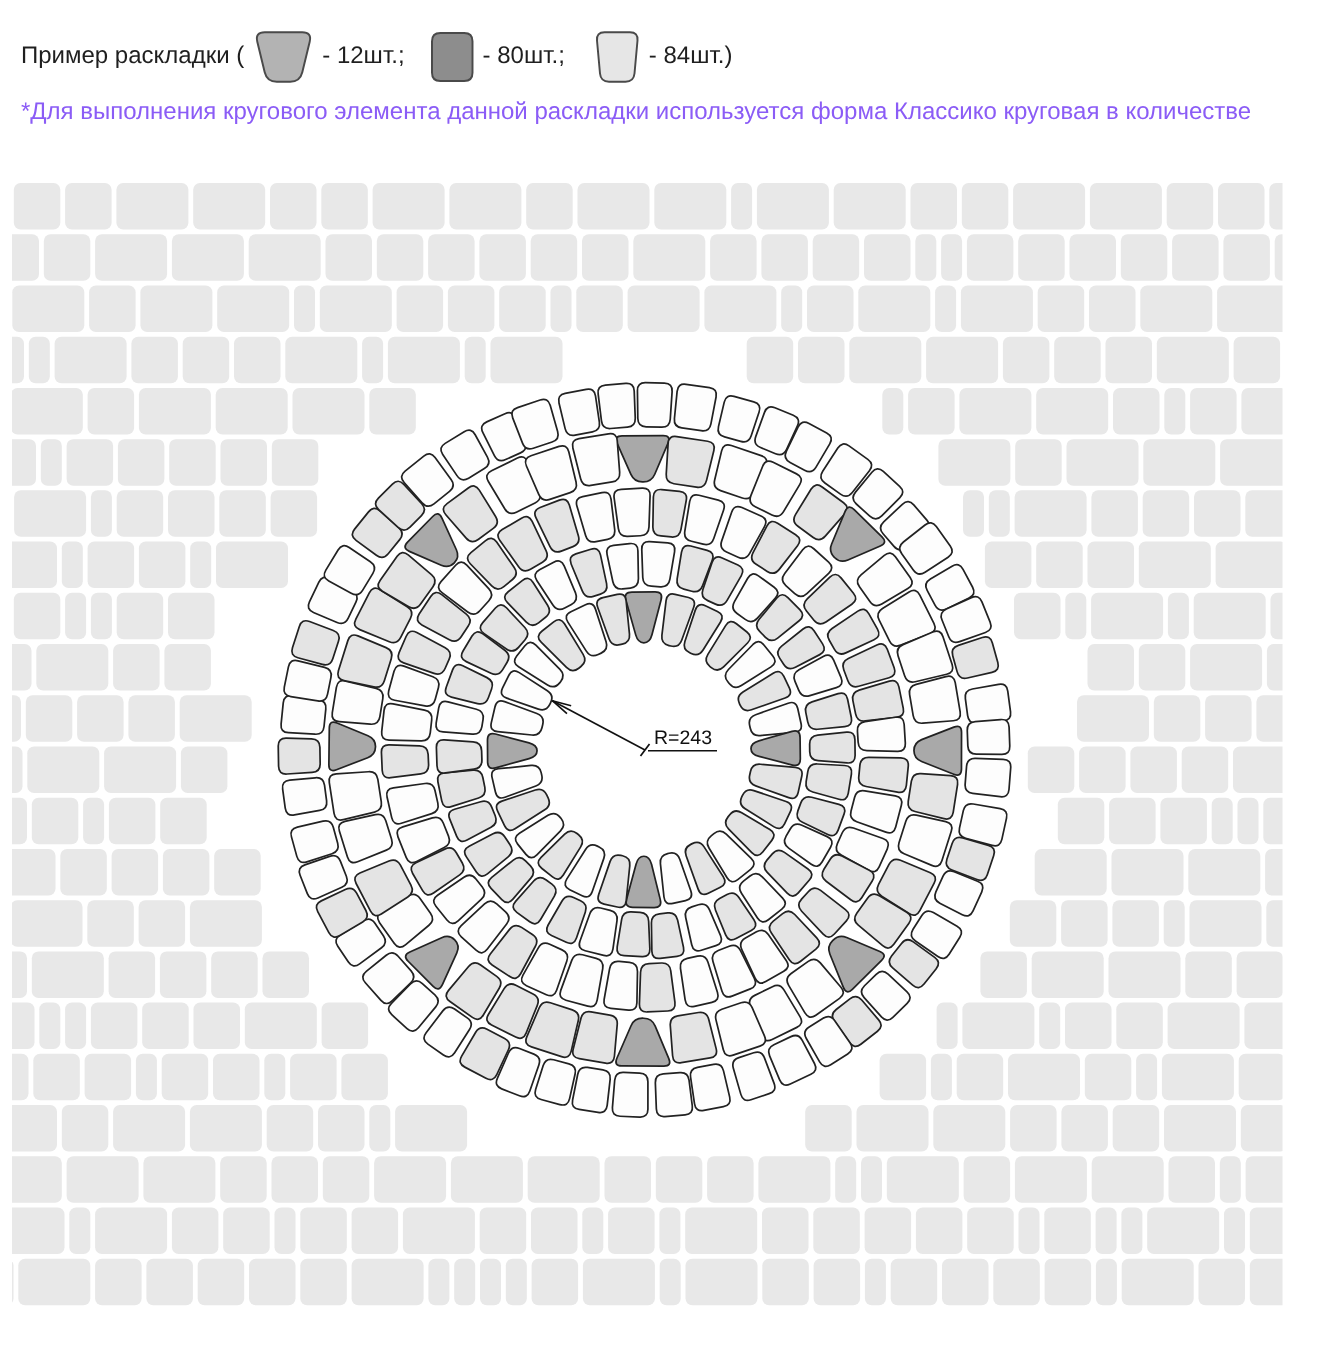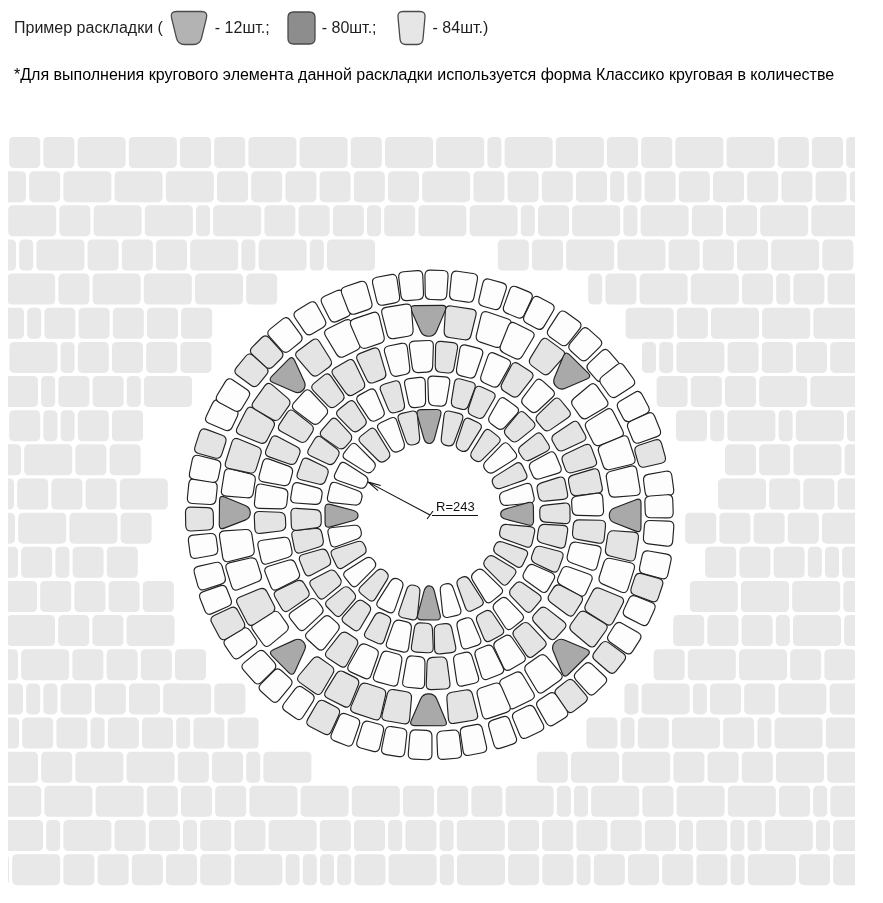--- a/index.html
+++ b/index.html
@@ -1,36 +1,36 @@
 <!DOCTYPE html>
 <html><head>
 <meta charset="utf-8">
 <style>
   html,body{margin:0;padding:0;background:#fff;}
   .page{
     position:relative;width:883px;height:903px;background:#fff;overflow:hidden;
     font-family:"Liberation Sans","DejaVu Sans",sans-serif;color:#1f1f1f;
   }
   .legend{
-    position:absolute;left:14px;top:8px;height:40px;
+    position:absolute;left:14px;top:18px;height:40px;
     display:flex;align-items:center;font-size:16px;white-space:nowrap;
   }
   .legend .prefix{margin-right:3px;}
   .legend .shape{display:inline-flex;align-items:center;}
   .legend .shape svg{display:block;}
   .legend .lbl{margin-left:5px;}
   .legend .shape.s1{margin-left:2px;}
   .legend .shape.s2{margin-left:16px;}
   .legend .shape.s3{margin-left:18px;}
   .note{
     position:absolute;left:14px;top:64px;width:866px;
-    font-size:16px;line-height:22.5px;color:#000000;margin:0;
+    font-size:16px;line-height:22.5px;color:#8b5cf6;margin:0;
   }
   .note span{display:block;white-space:nowrap;}
-  .diagram{position:absolute;left:8px;top:137px;width:847px;height:750px;}
+  .diagram{position:absolute;left:8px;top:122px;width:847px;height:750px;}
   .diagram svg{display:block;}
   .dim-text{font-family:"Liberation Sans","DejaVu Sans",sans-serif;font-size:13px;fill:#111;}
 </style>
 </head>
 <body>
 
 <div class="page">
 
   <div class="legend">
     <span class="prefix">Пример раскладки (</span>

